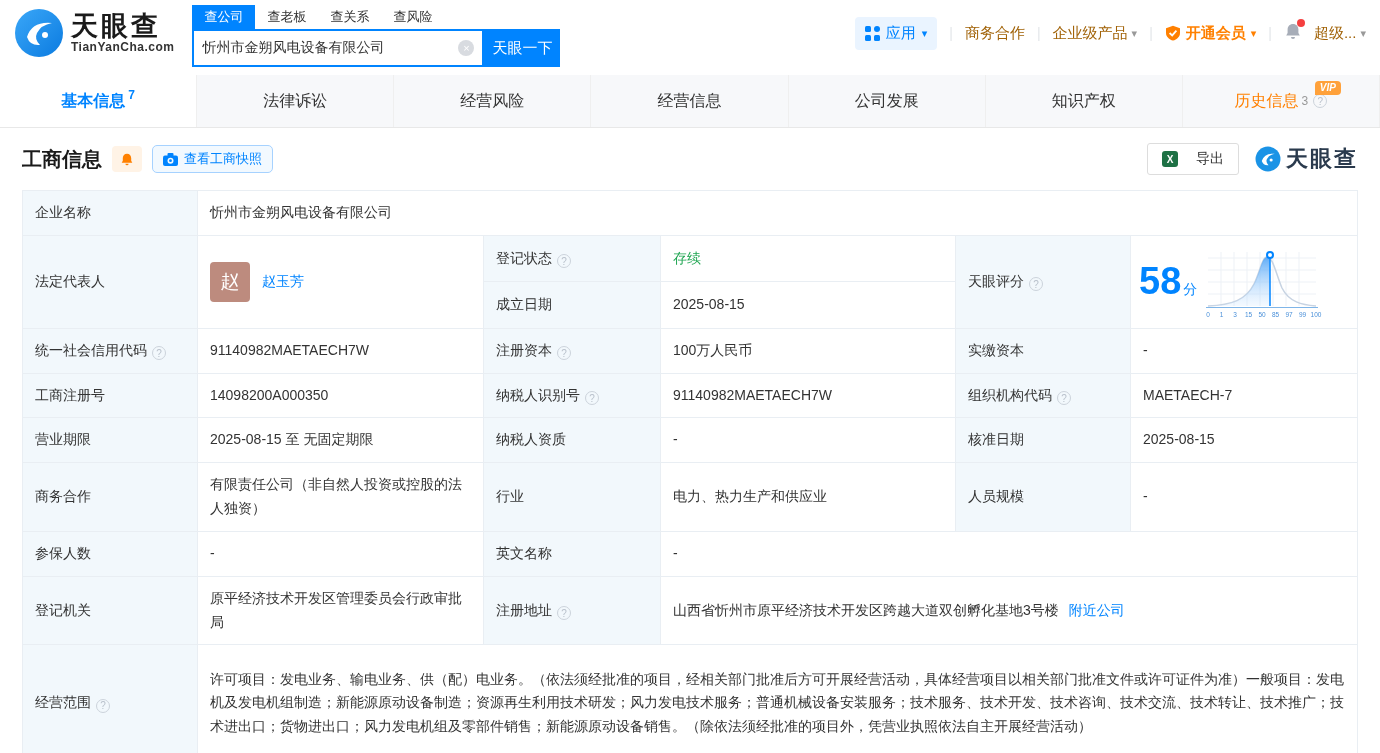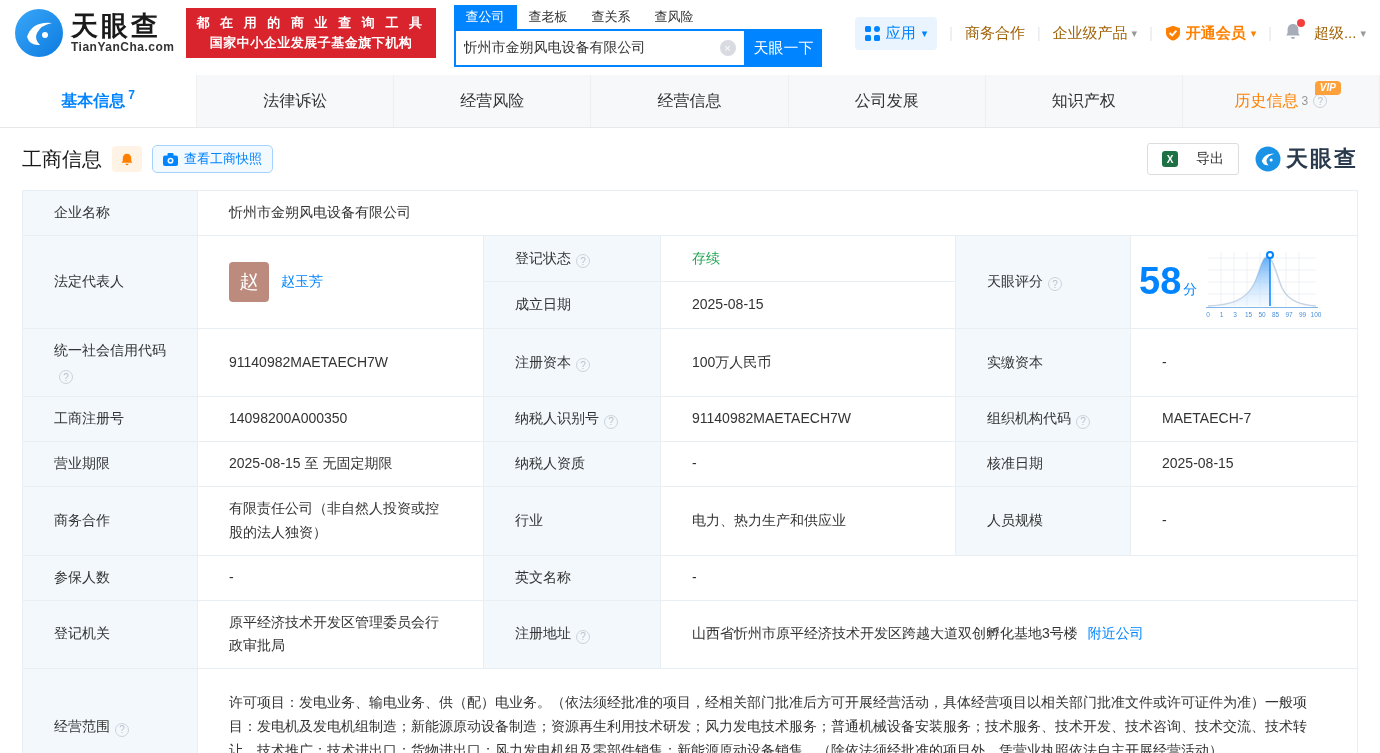--- a/index.html
+++ b/index.html
@@ -44,36 +44,36 @@
   .ptab{flex:1;display:flex;align-items:center;justify-content:center;font-size:16px;color:#333;
         cursor:pointer;position:relative;border-right:1px solid #efefef}
   .ptab.active{background:#fff;color:#0084ff;font-weight:bold}
   .ptab .sup{font-size:12px;color:#0084ff;margin-left:3px;transform:translateY(-6px)}
   .ptab.history{color:#ff8000}
   .ptab.history .sup{color:#999;transform:translateY(0)}
   .vip-tag{position:absolute;top:6px;right:38px;background:#ffa13a;color:#fff;font-size:10px;
         font-weight:bold;font-style:italic;padding:0 5px;border-radius:4px 4px 4px 0;line-height:14px}
   
   .sec-head{display:flex;align-items:center;height:62px;padding:0 22px;gap:10px}
-  .sec-title{font-size:20px;font-weight:normal;color:#1a1a1a}
+  .sec-title{font-size:20px;font-weight:bold;color:#1a1a1a}
   .bell-chip{width:30px;height:26px;background:#fff3e6;border-radius:4px;display:flex;
         align-items:center;justify-content:center;cursor:pointer}
   .snap-btn{display:flex;align-items:center;gap:6px;height:28px;padding:0 10px;cursor:pointer;
         border:1px solid #a6d2ff;background:#f2f9ff;color:#0084ff;font-size:13px;border-radius:5px}
   .sec-right{margin-left:auto;display:flex;align-items:center;gap:16px}
   .export-btn{display:flex;align-items:center;gap:18px;height:32px;padding:0 14px;cursor:pointer;
         border:1px solid #ddd;background:#fff;color:#333;font-size:14px;border-radius:3px}
   .xls-ic{width:16px;height:16px;background:#1e7145;border-radius:3px;color:#fff;font-size:10px;
         font-weight:bold;display:flex;align-items:center;justify-content:center}
   .xls-ic::before{content:"X"}
   .watermark{display:flex;align-items:center;gap:5px}
   .watermark span{font-size:22px;font-weight:bold;color:#2a3a4d;letter-spacing:2px}
   
   .info-table{width:1336px;margin:0 22px;border-collapse:collapse;table-layout:fixed}
-  .info-table td{border:1px solid #e9eef3;padding:10px 31px;font-size:14px;color:#333;
+  .info-table td{border:1px solid #e9eef3;padding:10px 12px;font-size:14px;color:#333;
         line-height:1.7;vertical-align:middle;word-break:break-all}
   .info-table td.lbl{background:#f2f8fc;color:#333}
   .help{display:inline-flex;width:14px;height:14px;border:1px solid #ccd3db;border-radius:50%;
         color:#b9c1cb;font-size:10px;align-items:center;justify-content:center;margin-left:5px;
         vertical-align:-2px;cursor:pointer}
   .help::before{content:"?"}
   a.blue{color:#0084ff;text-decoration:none;cursor:pointer}
   .green{color:#21a653}
   .rep-cell{display:flex;align-items:center;gap:12px}
   .avatar{width:40px;height:40px;border-radius:4px;background:#bd8b7e;color:#fff;font-size:19px;
@@ -97,24 +97,20 @@
           </linearGradient>
         </defs>
       <circle cx="25" cy="25" r="24" fill="url(#lg1)"></circle>
       <path d="M13 29 Q18 13 38 15 Q27 17 23 25 Q20 31 26 37 Q16 38 13 29 Z" fill="#fff"></path>
       <circle cx="31" cy="27" r="3" fill="#fff"></circle>
     </svg>
     <div class="logo-txt">
       <div class="cn">天眼查</div>
       <div class="en">TianYanCha.com</div>
     </div>
-  </div>
-  <div class="banner">
-    <div class="b1">都 在 用 的 商 业 查 询 工 具</div>
-    <div class="b2">国家中小企业发展子基金旗下机构</div>
   </div>
   <div class="search-wrap">
     <div class="search-tabs">
       <span class="search-tab active">查公司</span>
       <span class="search-tab">查老板</span>
       <span class="search-tab">查关系</span>
       <span class="search-tab">查风险</span>
     </div>
     <div class="search-box">
       <div class="search-input">

